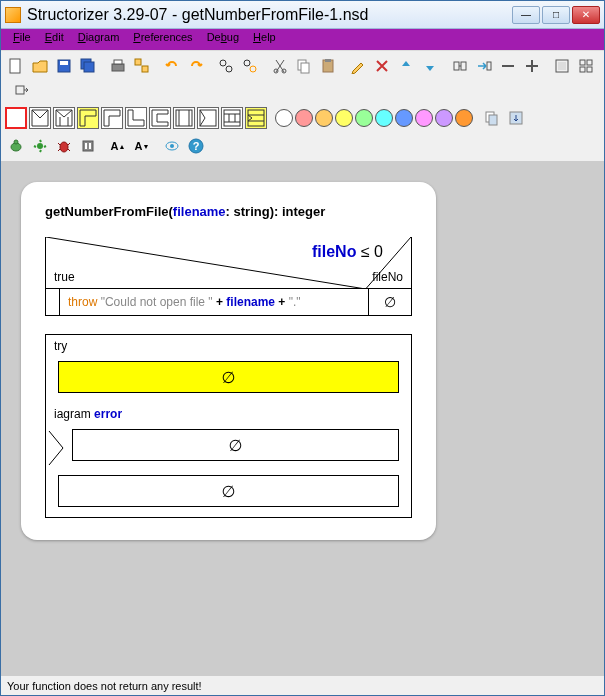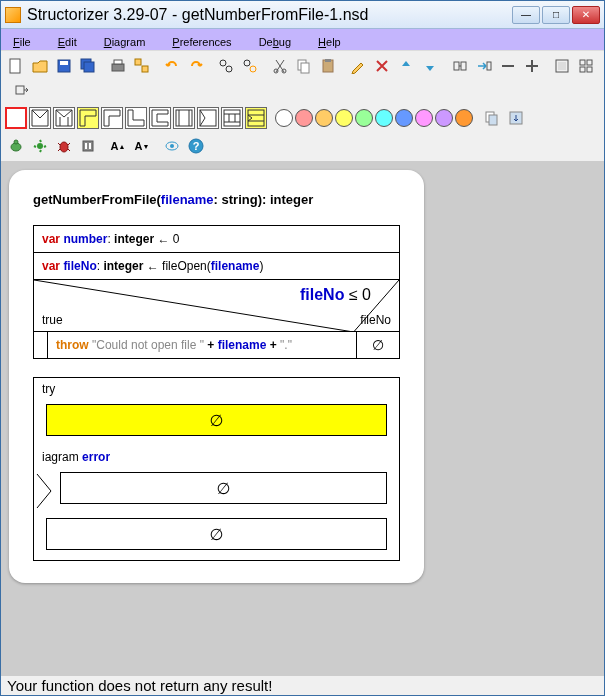--- a/index.html
+++ b/index.html
@@ -7,47 +7,47 @@
 
 .window { width: 605px; height: 696px; border: 1px solid #3a6ea5; display: flex; flex-direction: column; }
 
 .titlebar { height: 28px; background: linear-gradient(to bottom, #f3f7fc, #d9e7f8); display: flex; align-items: center; padding: 0 4px; border-bottom: 1px solid #a0b8d8; }
 .titlebar-icon { width: 16px; height: 16px; background: linear-gradient(135deg, #fc6, #f90); margin-right: 6px; border: 1px solid #c70; }
 .titlebar-text { flex: 1; font-size: 16px; color: #000; }
 .titlebar-buttons { display: flex; gap: 2px; }
 .titlebar-btn { width: 28px; height: 18px; border: 1px solid #8aa8c9; background: linear-gradient(to bottom, #eaf3fc, #c9ddf3); display: flex; align-items: center; justify-content: center; font-size: 10px; cursor: pointer; border-radius: 2px; }
 .titlebar-btn.close { background: linear-gradient(to bottom, #e88, #c33); color: #fff; border-color: #a22; }
 
-.menubar { height: 22px; background: #c4b5fd; display: flex; align-items: flex-end; padding: 0 6px; gap: 15px; border-bottom: 1px solid #ddd; }
+.menubar { height: 22px; background: #a21caf; display: flex; align-items: flex-start; padding: 0 6px; gap: 2px; border-bottom: 1px solid #ddd; }
 .menu-item { padding: 2px 6px; cursor: pointer; }
 .menu-item u { text-decoration: underline; }
 
 .toolbar { background: #f0f0f0; padding: 4px; display: flex; flex-wrap: wrap; gap: 2px; align-items: center; border-bottom: 1px solid #ccc; }
 .tool-btn { width: 22px; height: 22px; border: 1px solid transparent; display: flex; align-items: center; justify-content: center; cursor: pointer; background: transparent; }
 .tool-sep { width: 4px; height: 22px; }
 
 .shape-box { width: 22px; height: 22px; border: 1px solid #666; background: #fff; display: flex; align-items: center; justify-content: center; cursor: pointer; }
 .shape-box.selected { border: 2px solid #e22; }
 .shape-box.yellow { background: #ff6; }
 .color-circle { width: 18px; height: 18px; border-radius: 50%; border: 1px solid #555; cursor: pointer; }
 
-.content-area { flex: 1; background: #ccc; padding: 8px; overflow: auto; position: relative; }
+.content-area { flex: 1; background: #ccc; padding: 20px; overflow: auto; position: relative; }
 
 .nsd-page { background: #fff; border-radius: 16px; padding: 22px 24px; width: 415px; box-shadow: 0 1px 3px rgba(0,0,0,0.3); }
 
 .nsd-title { font-weight: bold; font-size: 13px; margin-bottom: 18px; }
 
 .nsd-block { border: 1px solid #000; background: #fff; }
 .nsd-row { border-bottom: 1px solid #000; padding: 6px 8px; font-size: 12px; }
 .nsd-row:last-child { border-bottom: none; }
 
 .kw-var { color: #c00; font-weight: bold; }
 .kw-type { color: #000; font-weight: bold; }
 .kw-name { color: #00c; font-weight: bold; }
-.kw-throw { color: #d70; font-weight: bold; }
+.kw-throw { color: #d70; font-weight: normal; }
 .kw-str { color: #888; }
 
 .alt-block { border: 1px solid #000; border-top: none; }
 .alt-header { position: relative; height: 52px; border-bottom: 1px solid #000; overflow: hidden; }
 .alt-header svg { position: absolute; top: 0; left: 0; }
 .alt-cond { position: absolute; right: 28px; top: 6px; font-size: 16px; }
 .alt-true { position: absolute; left: 8px; bottom: 4px; font-size: 12px; margin-top: 16px; }
 .alt-false { position: absolute; right: 8px; bottom: 4px; font-size: 12px; }
 .alt-body { display: flex; }
 .alt-left-gutter { width: 14px; border-right: 1px solid #000; }
@@ -56,21 +56,21 @@
 
 .try-block { margin-top: 18px; border: 1px solid #000; }
 .try-label { padding: 4px 8px; font-size: 12px; }
 .try-slot { margin: 4px 12px 10px 12px; border: 1px solid #000; height: 32px; display: flex; align-items: center; justify-content: center; font-size: 16px; }
 .try-slot.highlight { background: #ff0; }
 .catch-row { display: flex; align-items: stretch; }
 .catch-chevron { width: 22px; border-right: none; display: flex; align-items: center; justify-content: center; }
 .catch-chevron svg { display: block; }
 .catch-body { flex: 1; }
 
-.statusbar { height: 20px; background: #f0f0f0; border-top: 1px solid #ccc; padding: 2px 6px; font-size: 15px; display: flex; align-items: center; }
+.statusbar { height: 20px; background: #f0f0f0; border-top: 1px solid #ccc; padding: 2px 6px; font-size: 11px; display: flex; align-items: center; }
 </style>
 </head>
 <body>
 
 <div class="window">
 
   <div class="titlebar">
     <div class="titlebar-icon"></div>
     <div class="titlebar-text">Structorizer 3.29-07 - getNumberFromFile-1.nsd</div>
     <div class="titlebar-buttons">
@@ -362,34 +362,20 @@
         </svg>
       </div>
   </div>
 
   <div class="content-area">
     <div class="nsd-page">
       <div class="nsd-title">
         <span>getNumberFromFile</span>(<span class="kw-name">filename</span>: <span>string</span>): <span>integer</span>
       </div>
 
-      <div class="nsd-block">
-        <div class="nsd-row">
-          <span class="kw-var">var</span>
-          <span class="kw-name">number</span>:
-          <span class="kw-type">integer</span>
-          <span>← 0</span>
-        </div>
-        <div class="nsd-row">
-          <span class="kw-var">var</span>
-          <span class="kw-name">fileNo</span>:
-          <span class="kw-type">integer</span>
-          <span>← fileOpen(</span><span class="kw-name">filename</span><span>)</span>
-        </div>
-      </div>
 
       <div class="alt-block">
         <div class="alt-header">
           <svg width="100%" height="52" preserveAspectRatio="none" viewBox="0 0 370 52">
             <path d="M0 0 L324 52 M370 0 L324 52" stroke="#000" fill="none"></path>
           </svg>
           <div class="alt-cond"><span class="kw-name">fileNo</span> <span>≤ 0</span></div>
           <div class="alt-true">true</div>
           <div class="alt-false">fileNo</div>
         </div>

